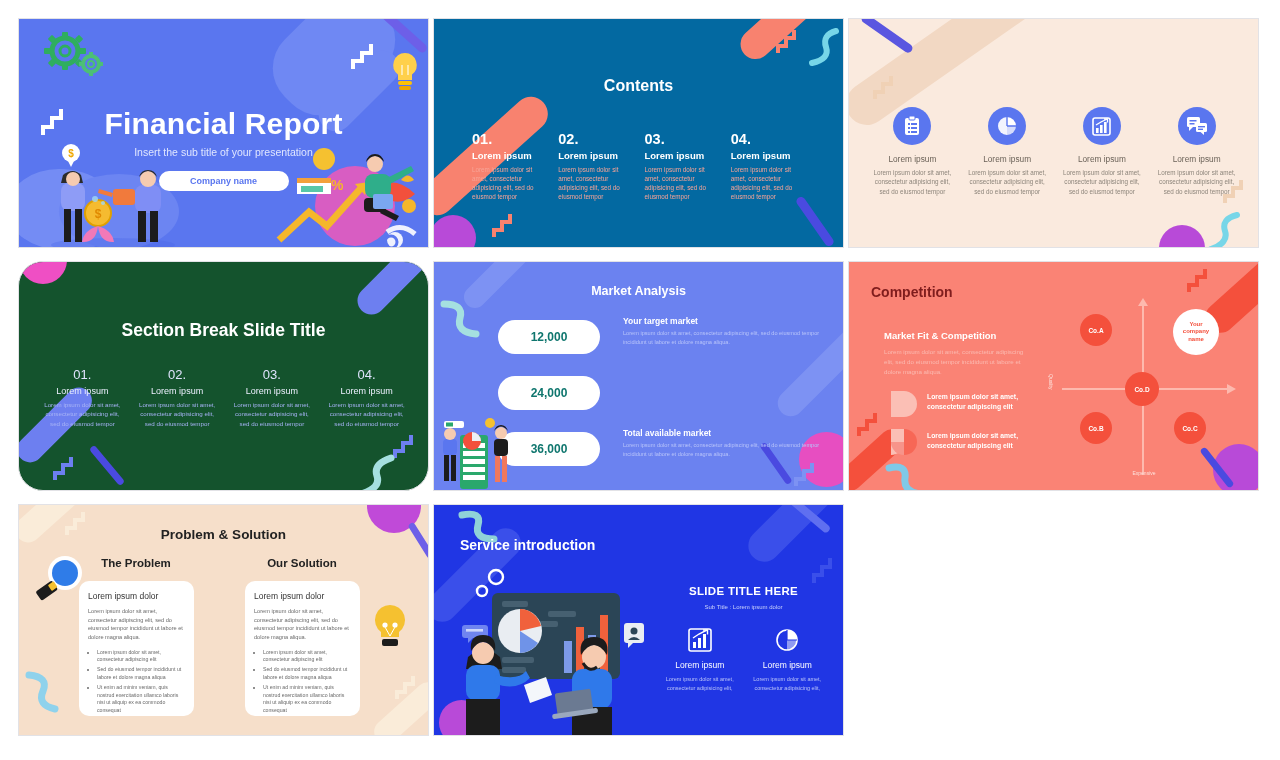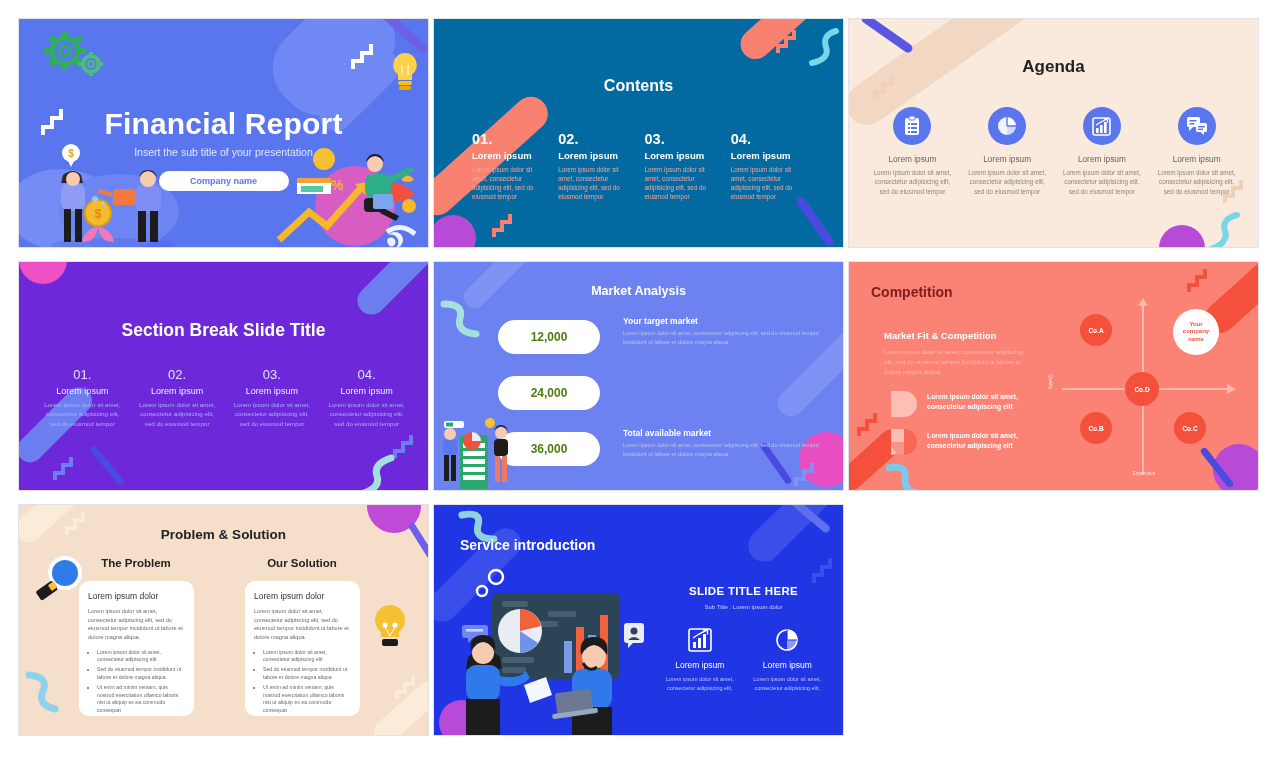--- a/index.html
+++ b/index.html
@@ -88,21 +88,21 @@
      font-size:14.5px; font-weight:bold; color:#3b43e8; line-height:1.4;
   }
   .s4 .d1 { left:330px; top:10px; width:110px; height:30px;
      background:#4e64ee; border-radius:18px; transform:rotate(-45deg); }
   .s4 .d2 { left:-5px; top:145px; width:90px; height:26px;
      background:#4e64ee; border-radius:15px; transform:rotate(-45deg); }
   .s4 .d3 { left:355px; top:145px; width:60px; height:60px;
      background:#e855c8; border-radius:50%; }
 
   
-  .s5 { background:#6d28d9; }
+  .s5 { background:#14532d;border-radius:25px; }
   .s5 .b-title { position:absolute; left:0; right:0; top:58px; text-align:center;
      font-size:17.5px; font-weight:bold; color:#fff; }
   .s5 .cols { position:absolute; left:16px; top:105px; width:379px; display:flex;}
   .s5 .col { flex:1; text-align:center; }
   .s5 .num { font-size:13px; color:#dfe4fd; margin-bottom:4px; }
   .s5 .lbl { font-size:9px; color:#edf0ff; margin-bottom:4px; }
   .s5 .txt { font-size:6.2px; line-height:1.5; color:#a7b3f6; padding:0 8px;}
   .s5 .d1 { left:325px; top:-8px; width:120px; height:28px;
      background:#6d7ff0; border-radius:16px; transform:rotate(-45deg); }
   .s5 .d2 { left:-12px; top:150px; width:95px; height:26px;
@@ -112,21 +112,21 @@
 
   
   .s6 { background:#6b82f0; }
   .s6 .m-title { position:absolute; left:0; right:0; top:22px; text-align:center;
      font-size:12.5px; font-weight:bold; color:#fff; }
   .s6 .row { position:absolute; left:64px; width:336px; height:34px; }
   .s6 .row.r1 { top:58px; } .s6 .row.r2 { top:114px; } .s6 .row.r3 { top:170px; }
   .s6 .val {
      position:absolute; left:0; top:0; width:102px; height:34px; background:#fff;
      border-radius:999px; display:flex; align-items:center; justify-content:center;
-     font-size:12px; font-weight:bold; color:#4d7c0f;
+     font-size:12px; font-weight:bold; color:#0f766e;
   }
   .s6 .info { position:absolute; left:125px; top:-4px; width:210px; }
   .s6 .h { font-size:8.5px; font-weight:bold; color:#fff; margin-bottom:3px; }
   .s6 .p { font-size:5.6px; line-height:1.55; color:#b8c4fa; }
   .s6 .d1 { left:20px; top:0px; width:90px; height:22px;
      background:#7d92f3; border-radius:14px; transform:rotate(-45deg); }
   .s6 .d2 { left:330px; top:95px; width:120px; height:26px;
      background:#7d92f3; border-radius:16px; transform:rotate(-45deg); }
   .s6 .d3 { left:365px; top:170px; width:55px; height:55px;
      background:#e74ec1; border-radius:50%; }
@@ -352,21 +352,20 @@
       <path d="M4 26 L4 19 L12 19 L12 11 L20 11 L20 3" stroke="#f0d1b5" stroke-width="4" fill="none"></path>
     </svg>
     <svg class="deco" style="left:372px;top:158px;" width="24" height="28">
       <path d="M4 26 L4 19 L12 19 L12 11 L20 11 L20 3" stroke="#f0d1b5" stroke-width="4" fill="none"></path>
     </svg>
     <svg class="deco" style="left:352px;top:188px;" width="46" height="44">
       <path d="M10 42 q18 -6 14 -18 q-4 -12 12 -16" stroke="#77d6e8" stroke-width="6" fill="none" stroke-linecap="round"></path>
     </svg>
     <div class="deco" style="left:310px;top:206px;width:46px;height:46px;background:#b84ad8;border-radius:50%;"></div>
 
-    <div class="a-title">Agenda</div>
     <div class="cols">
       <div class="col">
         <div class="ic">
           <svg width="18" height="20" viewBox="0 0 18 20">
             <rect x="2" y="2" width="14" height="17" rx="2" fill="#fff"></rect>
             <rect x="6" y="0" width="6" height="4" rx="1" fill="#fff" stroke="#5a76ef" stroke-width="1"></rect>
             <g fill="#5a76ef">
                 <rect x="5" y="7" width="2" height="2"></rect>
                 <rect x="8" y="7" width="6" height="2"></rect>
             <rect x="5" y="11" width="2" height="2"></rect>

